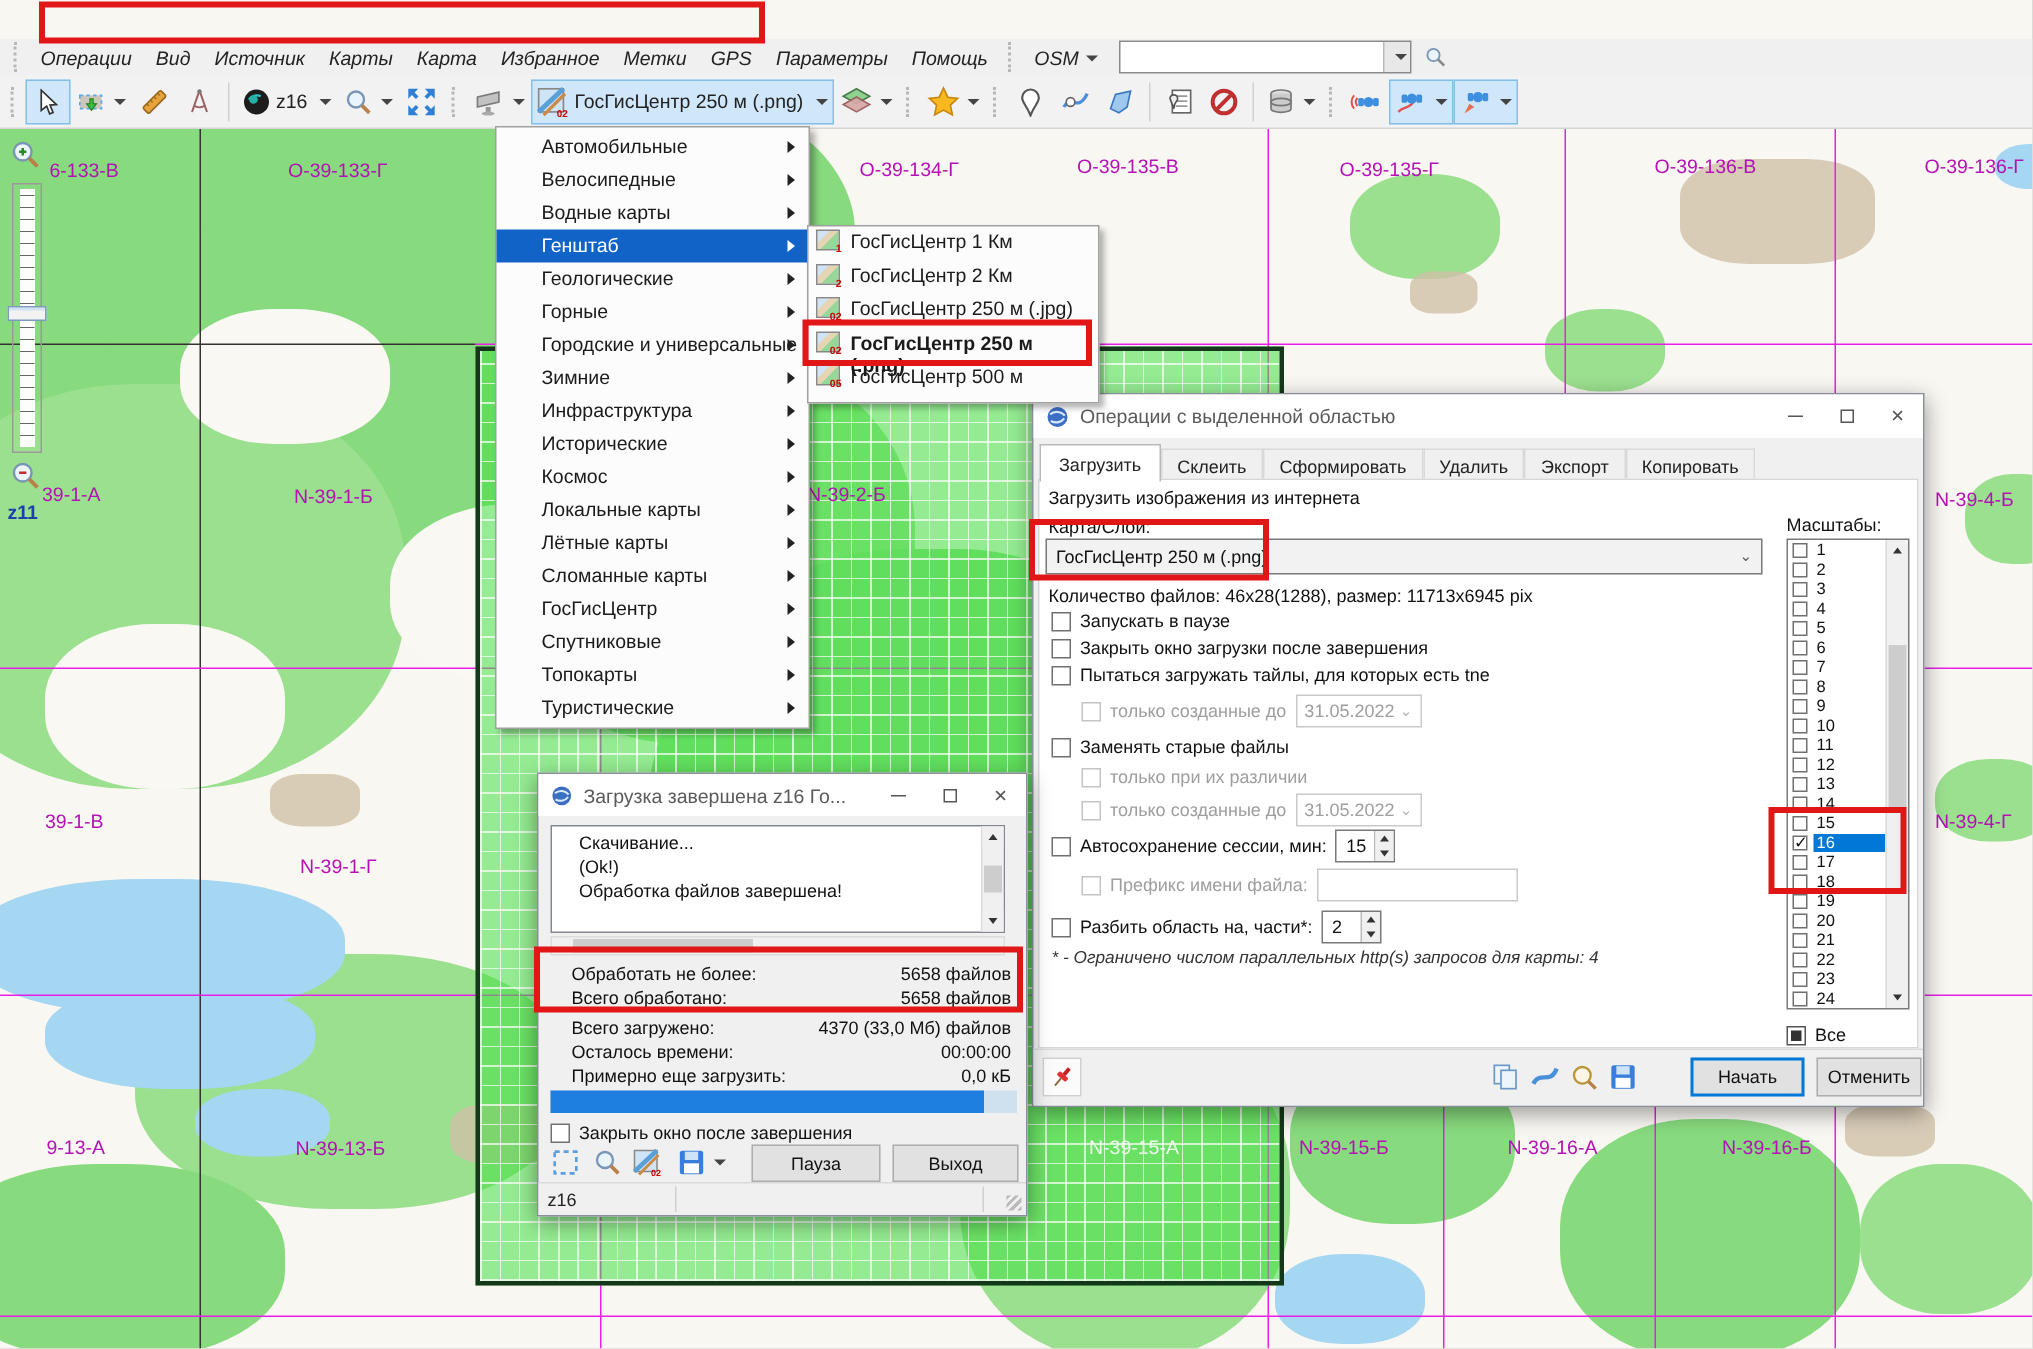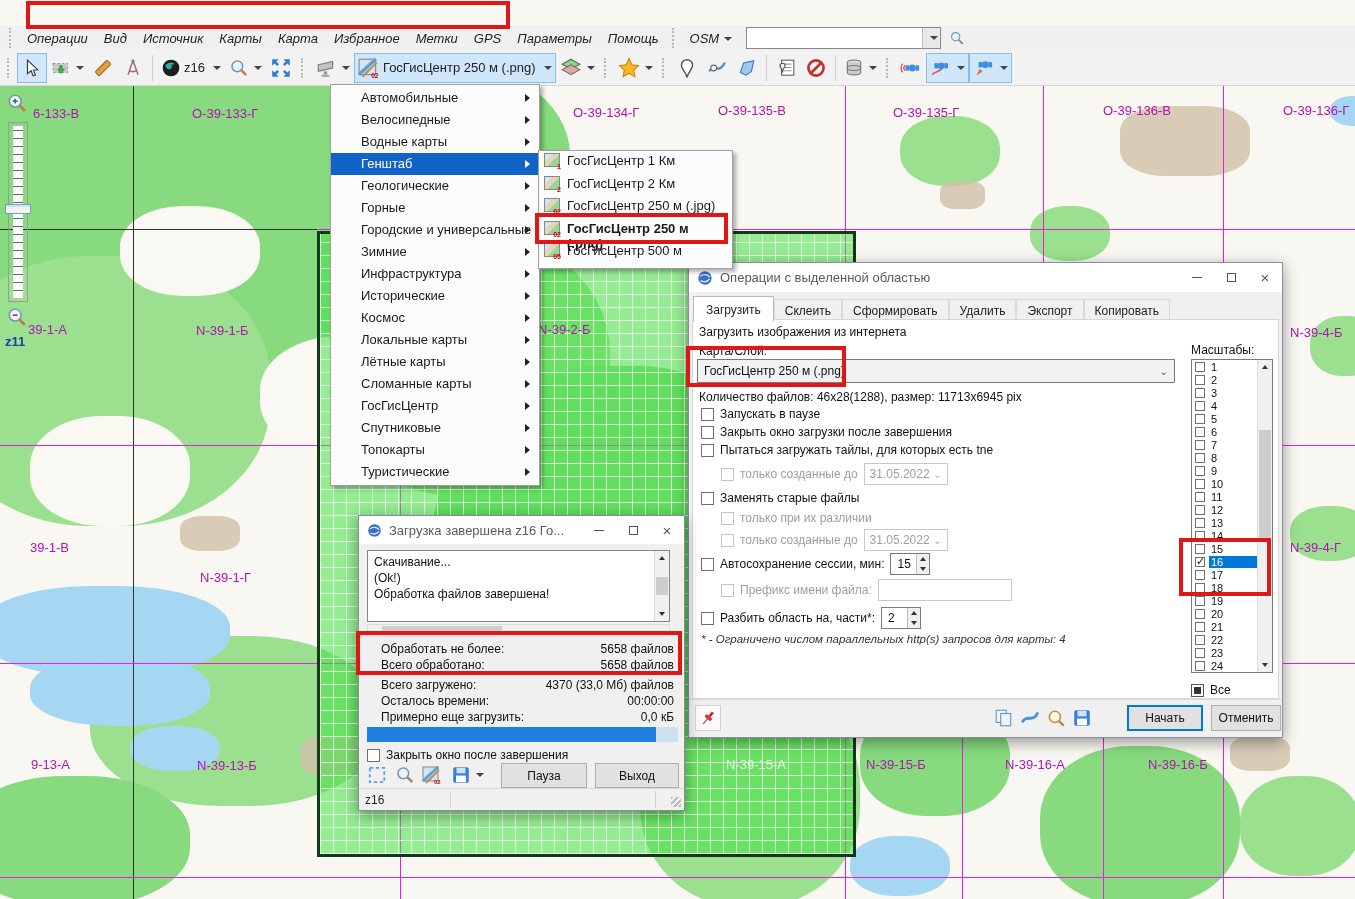--- a/index.html
+++ b/index.html
@@ -102,21 +102,21 @@
   .sbar .sbtn { position:absolute; left:0; right:0; height:14px; display:flex; align-items:center; justify-content:center; background:#f0f0f0; }
   .sbar .thumb { position:absolute; left:1px; right:1px; background:#cdcdcd; }
   .cb-all { width:13px; height:13px; border:1px solid #555; background:#fff; position:relative; display:inline-block; vertical-align:-2px; margin-right:6px; }
   .cb-all::after { content:""; position:absolute; inset:2px; background:#333; }
 
   .ops-bottom { position:absolute; left:0; right:0; bottom:0; height:38px; background:#f0f0f0; border-top:1px solid #d9d9d9; }
   .btn { position:absolute; background:#e1e1e1; border:1px solid #adadad; font-size:12px; display:flex; align-items:center; justify-content:center; color:#111; }
   .btn.default { border:2px solid #0078d7; }
   .iconbtn { position:absolute; display:flex; align-items:center; justify-content:center; }
 
-  .log-box { position:absolute; background:#fff; border:1px solid #828790; font-size:12px; padding:3px 6px; line-height:16px; }
+  .log-box { position:absolute; background:#fff; border:1px solid #828790; font-size:12px; padding:3px 18px; line-height:16px; }
   .hbar { position:absolute; background:#f0f0f0; border:1px solid #dcdcdc; }
   .hbar .thumb { position:absolute; top:1px; bottom:1px; background:#cdcdcd; }
   .stat-row { position:absolute; left:22px; right:10px; height:16px; display:flex; font-size:12px; }
   .stat-label { }
   .stat-value { margin-left:auto; }
   .prog { position:absolute; background:#cfe0ef; }
   .prog .fill { height:100%; background:#1f7fe0; }
   .statusbar { position:absolute; left:0; right:0; bottom:0; height:22px; background:#f0f0f0; border-top:1px solid #d9d9d9; font-size:12px; color:#222; }
   .status-cell { position:absolute; top:2px; bottom:2px; border-right:1px solid #d0d0d0; padding:2px 6px; }
 

